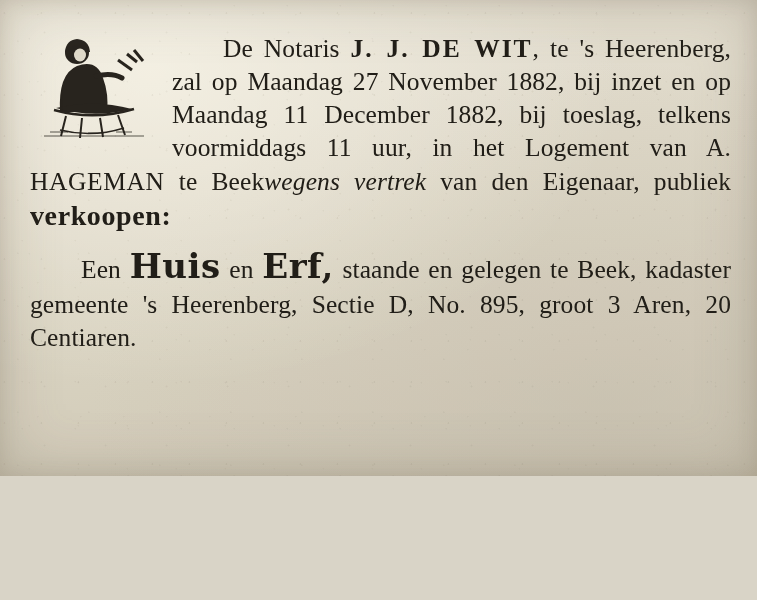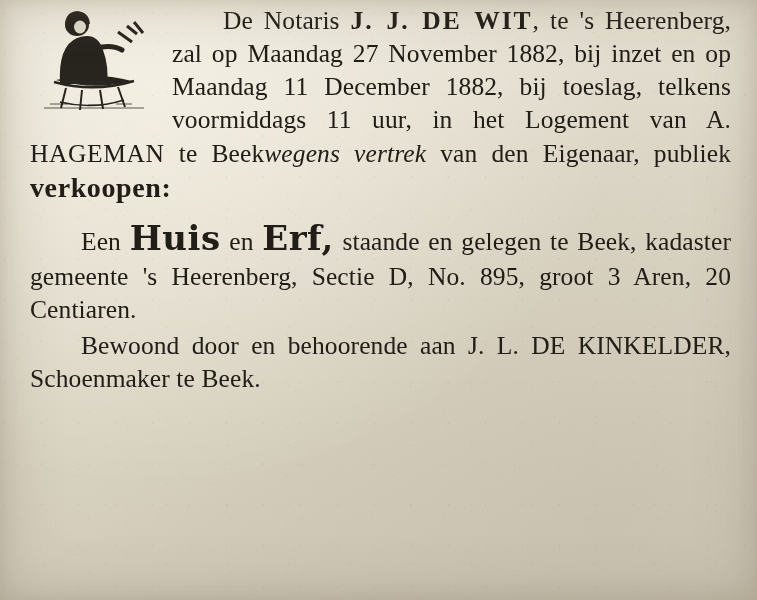--- a/index.html
+++ b/index.html
@@ -9,27 +9,27 @@
   body {
     width: 757px;
     height: 600px;
     background: #d9d4c7;
     font-family: "Liberation Serif", serif;
     overflow: hidden;
   }
   .page {
     position: relative;
     width: 757px;
-    height: 600px;
+    height: 476px;
     background:
       radial-gradient(ellipse at 20% 15%, rgba(255,252,240,0.55) 0%, rgba(255,252,240,0) 55%),
       radial-gradient(ellipse at 80% 85%, rgba(190,182,165,0.45) 0%, rgba(190,182,165,0) 60%),
       linear-gradient(175deg, #e3ded1 0%, #dcd6c7 35%, #d5cfbe 70%, #cdc6b4 100%);
     box-sizing: border-box;
-    padding: 4px 26px 14px 30px;
+    padding: 32px 26px 14px 30px;
     filter: contrast(1.02);
   }
   
   .grain {
     position: absolute;
     inset: 0;
     pointer-events: none;
     opacity: 0.22;
     background-image:
       radial-gradient(circle at 12% 32%, rgba(90,80,60,0.35) 0.6px, transparent 1.2px),
@@ -134,20 +134,19 @@
 
           <path d="M14 100 h100 M20 96 h18 M58 97 h16 M86 96 h16" stroke="#2a2620" stroke-width="1.2" opacity="0.75"></path>
         </g>
       </svg>
     </div>
 
     <p class="first-para"><span>De Notaris </span><span class="sp-name">J. J. DE WIT</span><span>, te 's Heerenberg, zal op Maandag 27 November 1882, bij inzet en op Maandag 11 </span><span>December 1882, bij toeslag, telkens voormiddags 11 uur, in het Logement van A. </span><span class="caps">HAGEMAN</span><span> te Beek</span><span class="ital">wegens vertrek</span><span> van den Eigenaar, publiek </span><span class="heavy">verkoopen:</span></p>
 
     <p class="para blk1"><span>Een </span><span class="heavy-blk">Huis</span><span> en </span><span class="heavy-blk">Erf,</span><span> staande en gelegen te Beek, kadaster gemeente 's Heerenberg, Sectie D, No. 895, groot 3 Aren, 20 Centiaren.</span></p>
 
-    <p class="para blk2"><span>Bewoond door en behoorende aan J. L. DE KINKELDER, Schoenmaker te Beek.</span></p>
 
 
 
   </div>
 
   <div class="vignette"></div>
 </div>
 
 </body></html>

